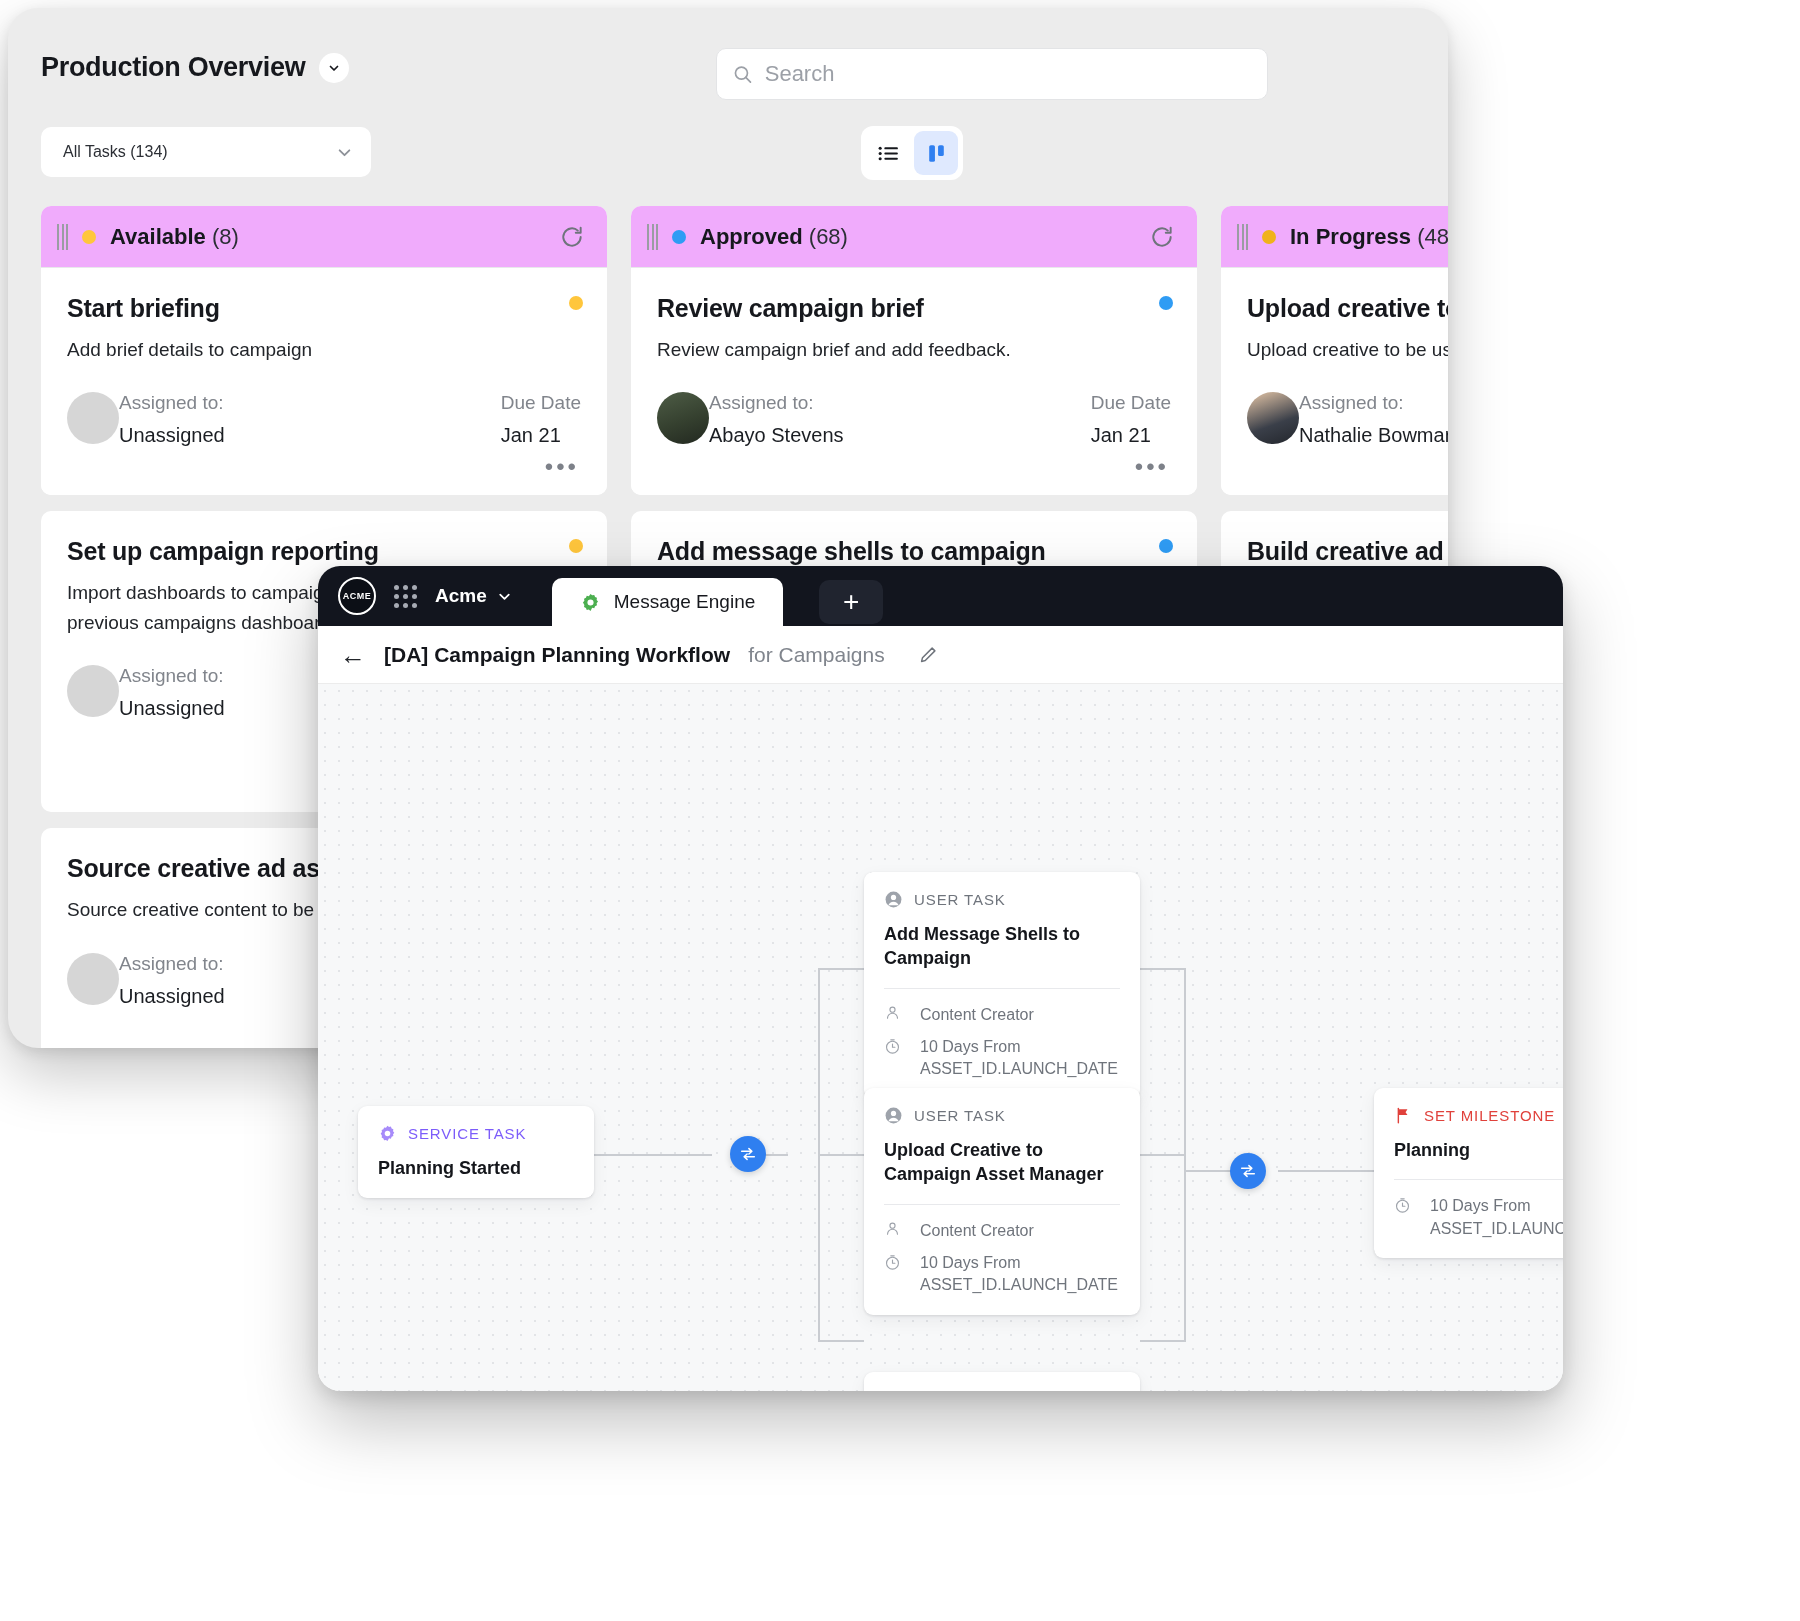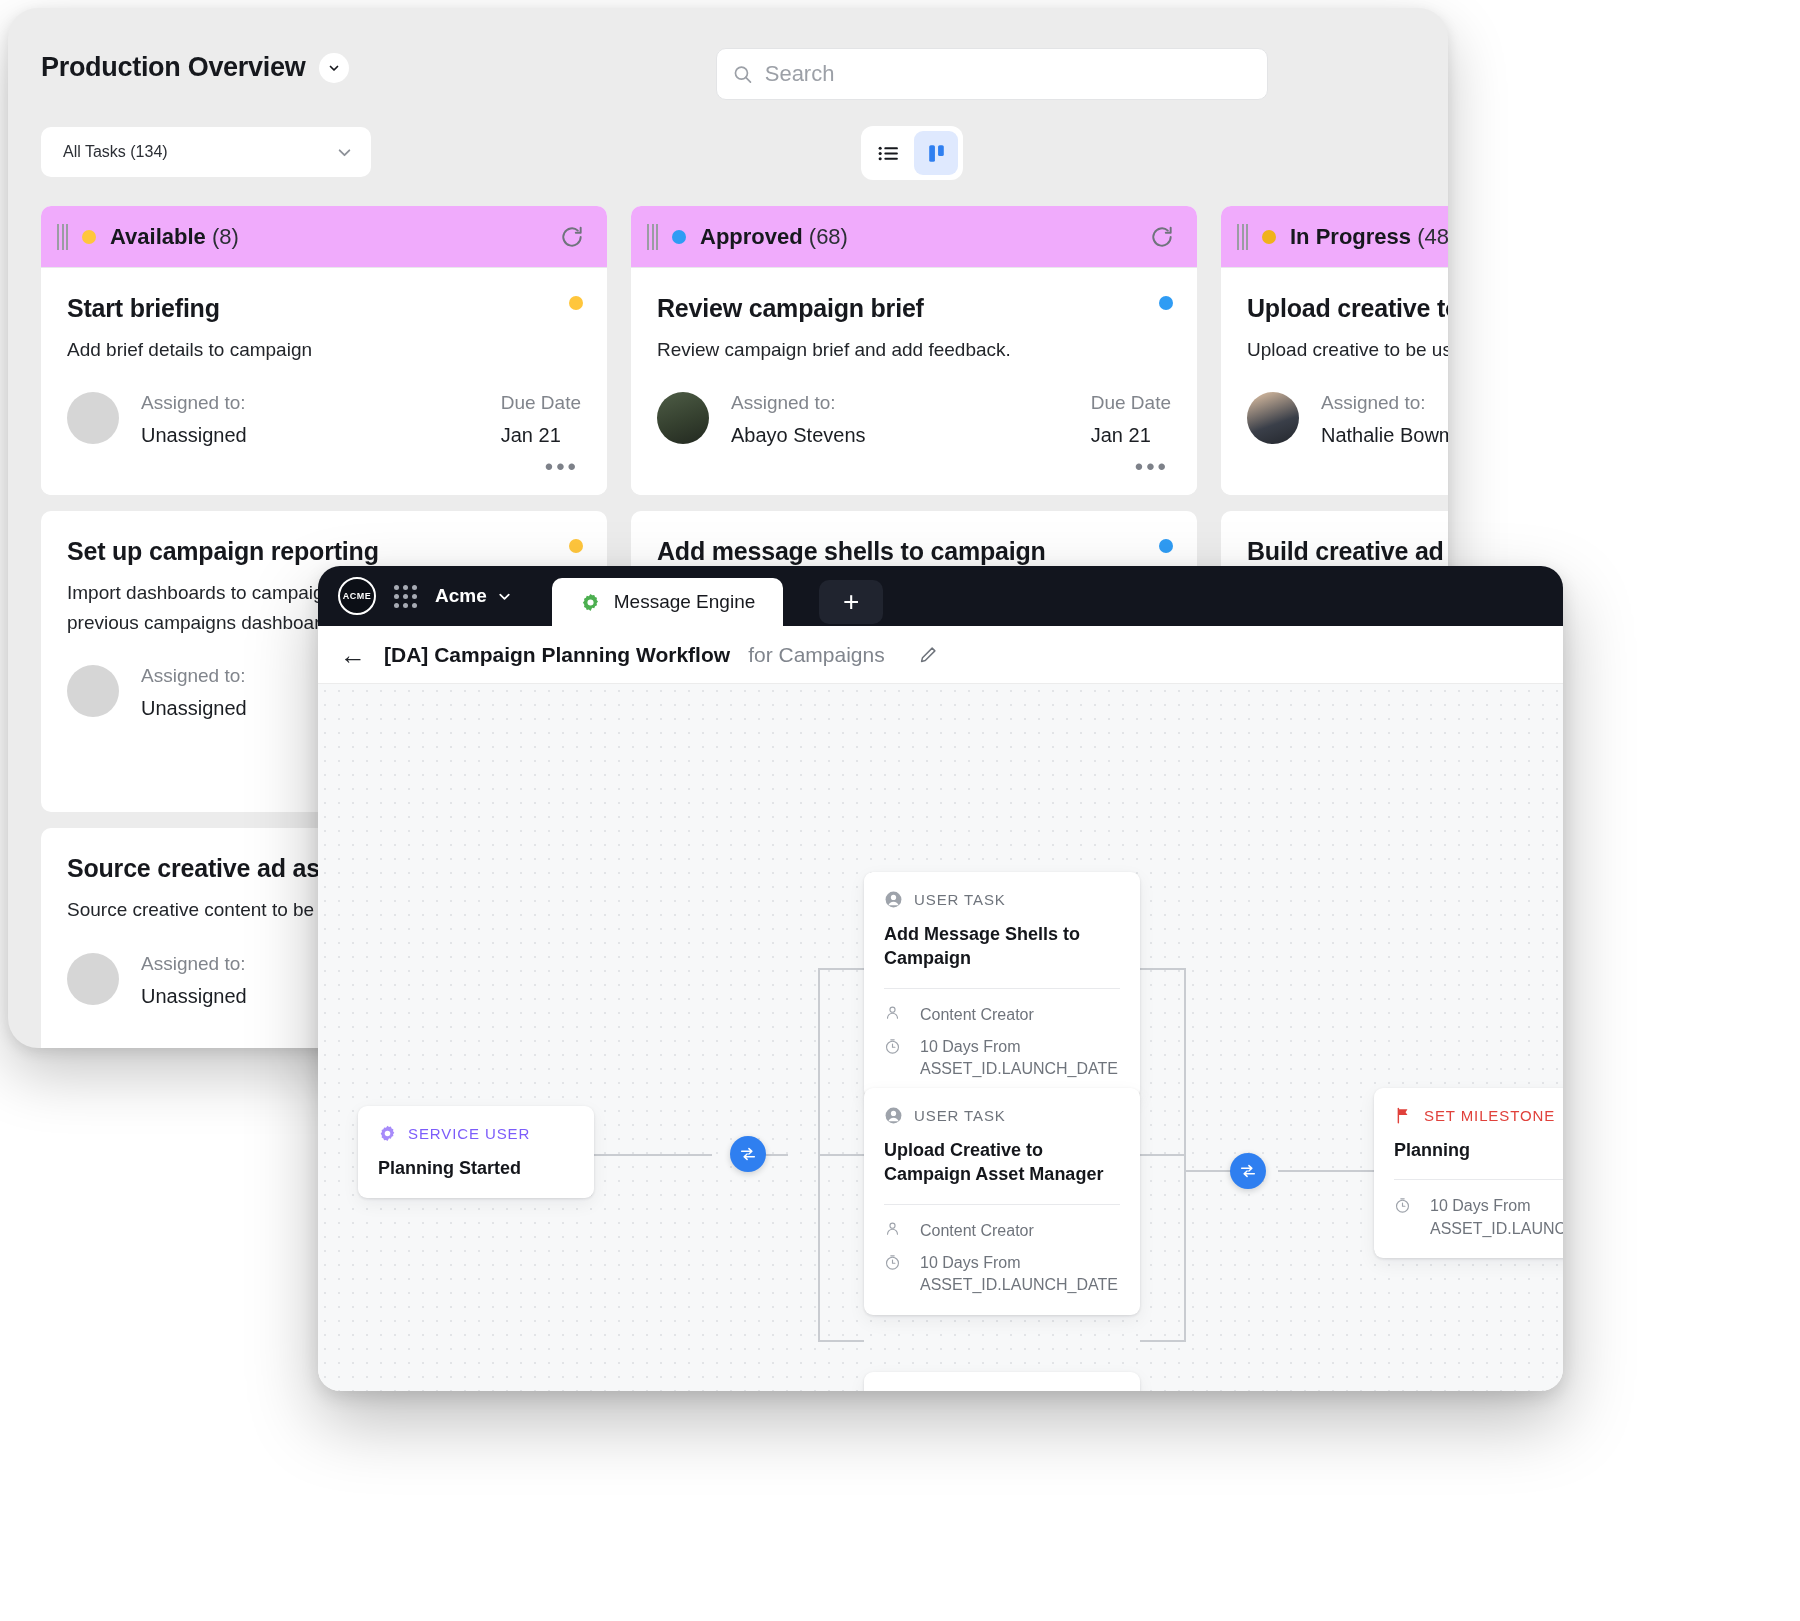--- a/index.html
+++ b/index.html
@@ -102,21 +102,21 @@
     position: absolute; right: 24px; top: 28px;
     width: 14px; height: 14px; border-radius: 50%;
   }
   .card-meta { display: flex; align-items: flex-start; margin-top: 28px; }
   .avatar {
     width: 52px; height: 52px; border-radius: 50%;
     background: #d6d6d6; flex: 0 0 52px; overflow: hidden; position: relative;
   }
   .avatar.photo-a { background: linear-gradient(160deg,#4e5d46 0%,#35402f 55%,#222820 100%); }
   .avatar.photo-b { background: linear-gradient(160deg,#e6c7a8 0%,#3a3f49 60%,#23262c 100%); }
-  .meta-col { margin-left: 22px; }
+  .meta-col { }
   .meta-label { font-size: 19px; color: #81858c; }
   .meta-value { font-size: 20px; color: #1b1e23; margin-top: 10px; }
   .due-col { margin-left: auto; text-align: left; }
   .dots-menu {
     position: absolute; right: 28px; bottom: 16px;
     letter-spacing: 3px; color: #7d8189; font-size: 24px; line-height: 1;
   }
 
   
   .wf-window {
@@ -459,21 +459,21 @@
           <path d="M3 7h11M11 4l3.3 3L11 10M17 13H6M9 10l-3.3 3L9 16" fill="none" stroke="#ffffff" stroke-width="1.7" stroke-linecap="round" stroke-linejoin="round"></path>
         </svg>
       </div>
 
       <div class="node" style="left:40px;top:422px;width:236px;">
         <div class="node-kind kind-service">
           <svg width="19" height="19" viewBox="0 0 24 24">
             <path d="M12 2.2l1.9 1.5 2.4-.4.9 2.3 2.2 1-.4 2.4 1.6 1.9-1.6 1.9.4 2.4-2.2 1-.9 2.3-2.4-.4L12 21.6l-1.9-1.5-2.4.4-.9-2.3-2.2-1 .4-2.4L3.4 12l1.6-1.9-.4-2.4 2.2-1 .9-2.3 2.4.4z" fill="#a78bfa"></path>
             <circle cx="12" cy="12" r="3.5" fill="#ffffff"></circle>
           </svg>
-          <span>SERVICE USER</span>
+          <span>SERVICE TASK</span>
         </div>
         <div class="node-title">Planning Started</div>
       </div>
 
       <div class="node" style="left:546px;top:188px;width:276px;">
         <div class="node-kind kind-user">
           <svg width="19" height="19" viewBox="0 0 24 24">
             <circle cx="12" cy="12" r="10" fill="#9ea3ab"></circle>
             <circle cx="12" cy="9.4" r="3.3" fill="#ffffff"></circle>
             <path d="M5.6 19.4a6.8 6.8 0 0 1 12.8 0z" fill="#ffffff"></path>

